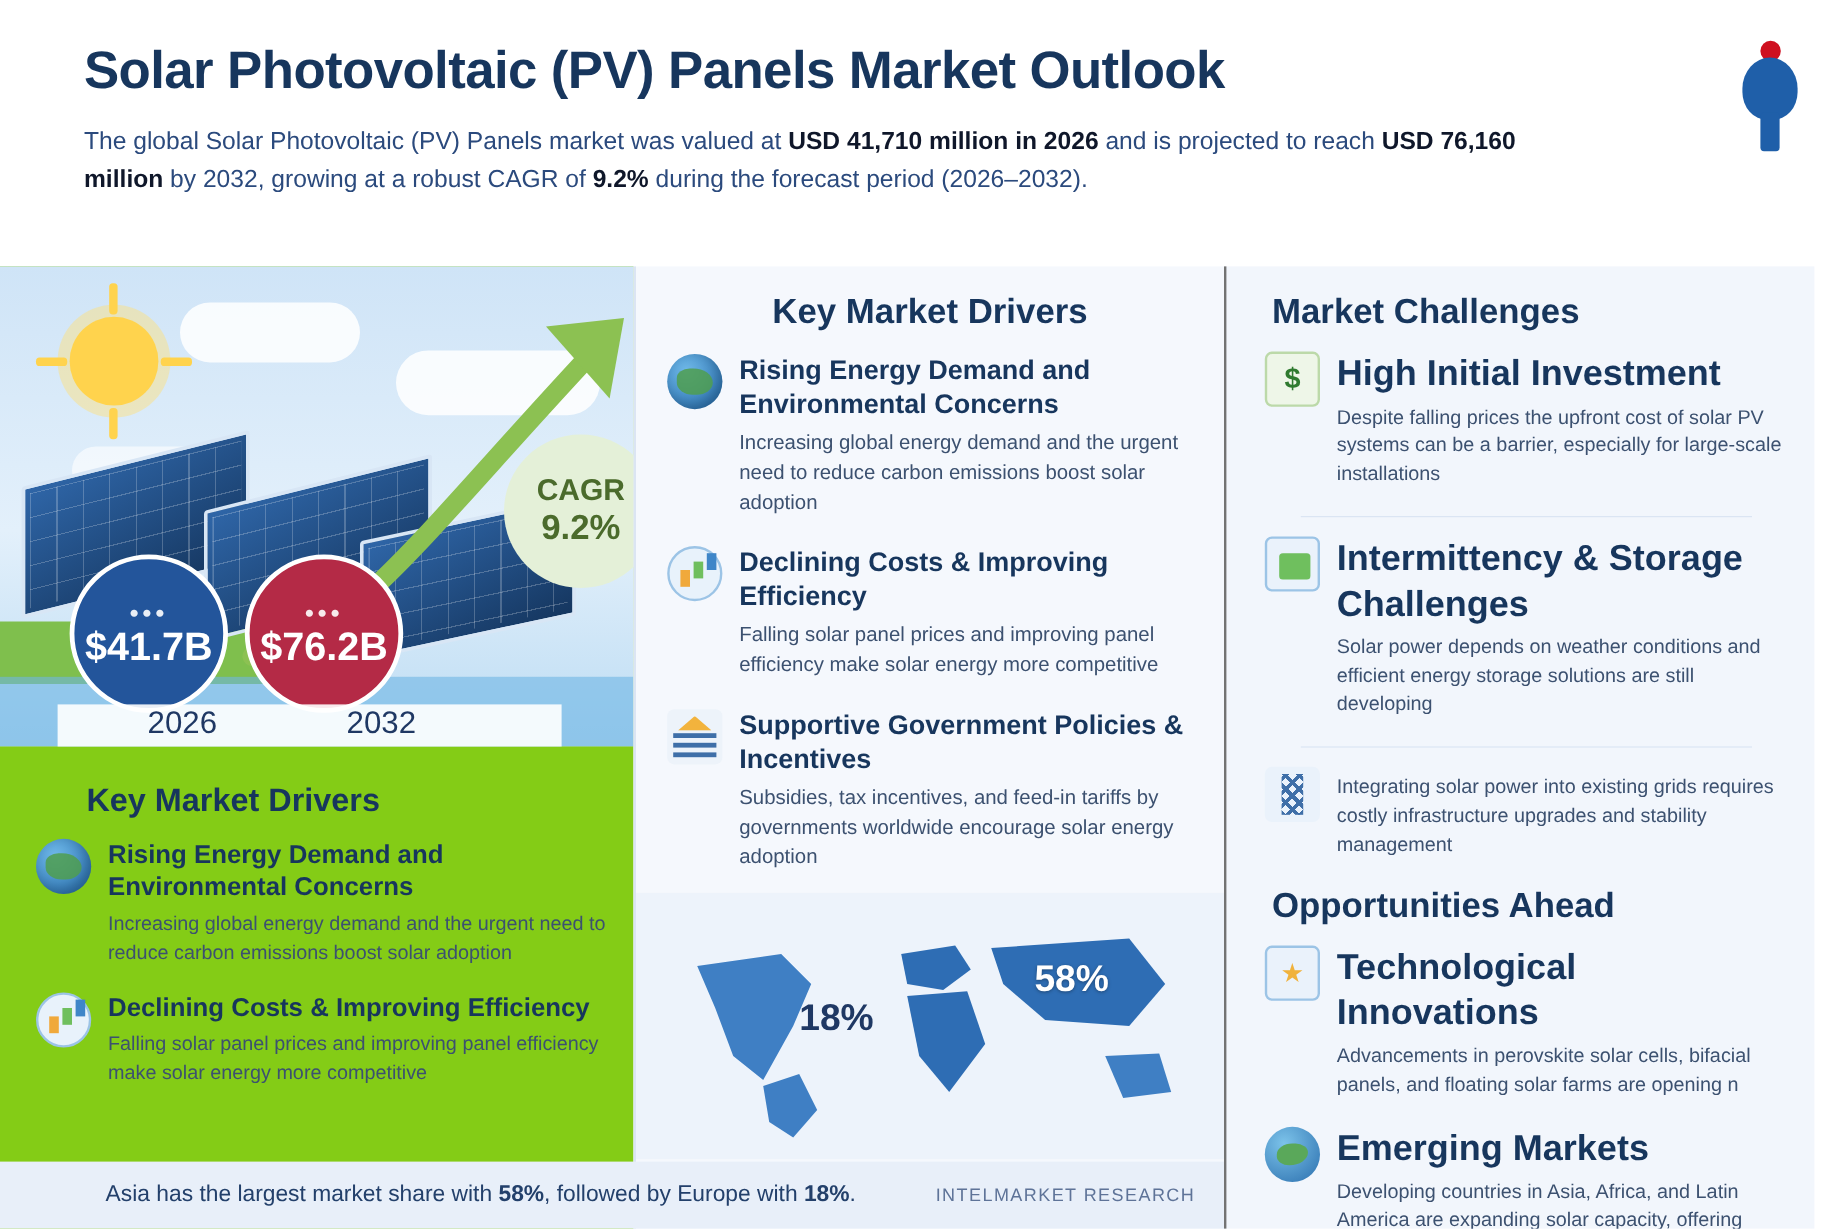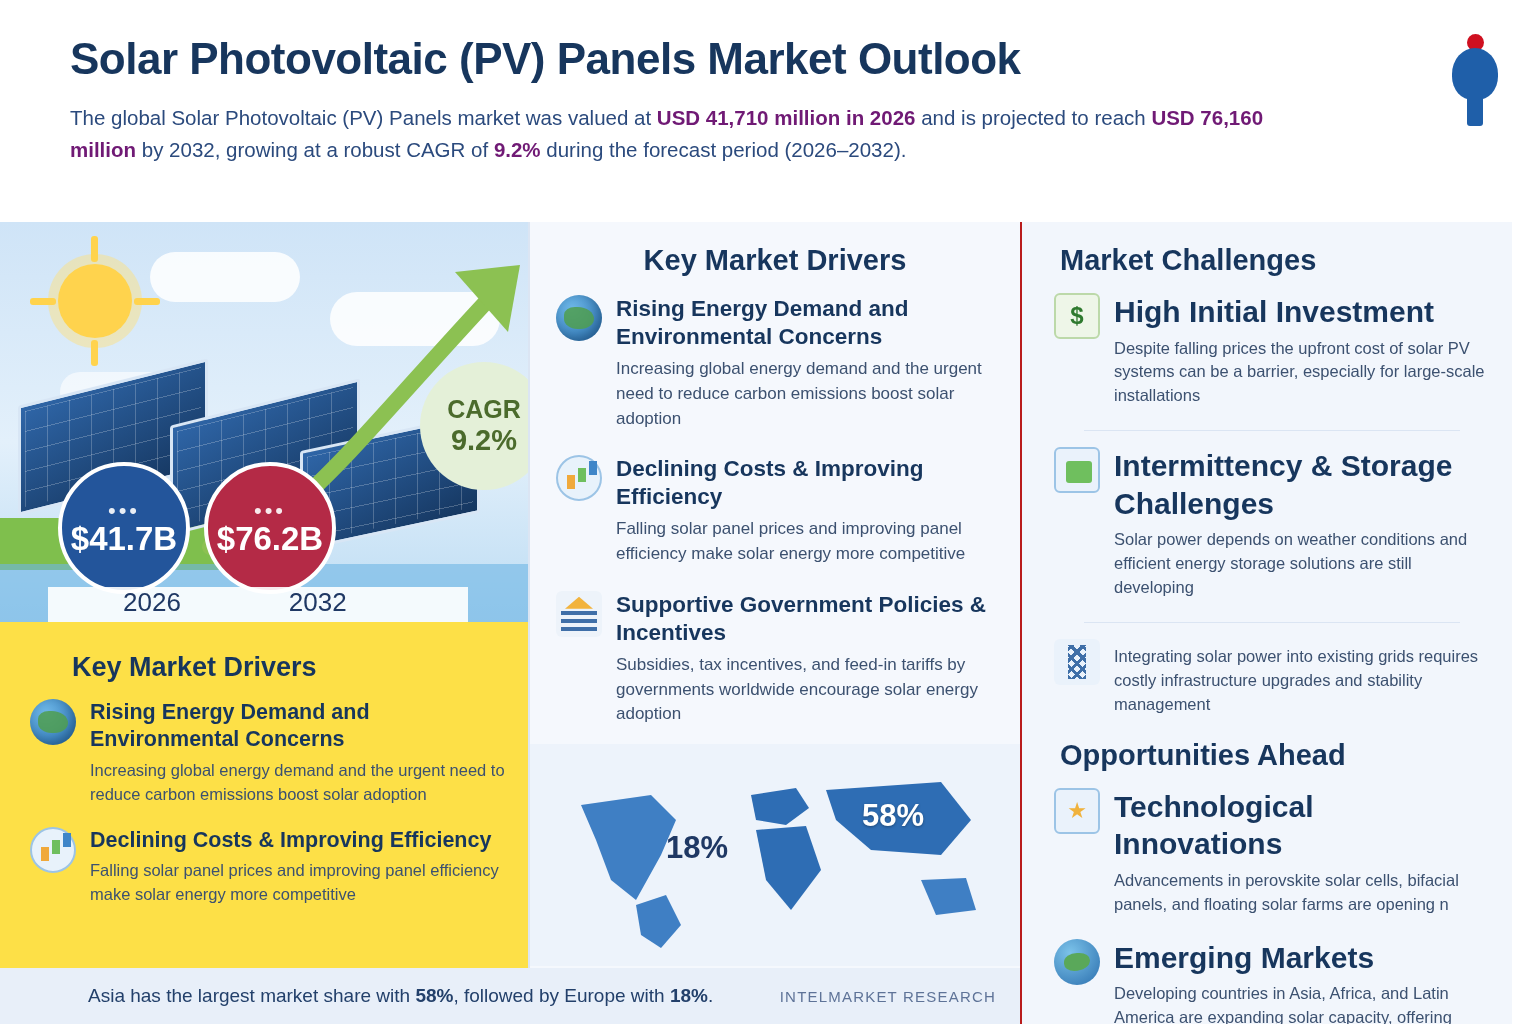--- a/index.html
+++ b/index.html
@@ -20,21 +20,21 @@
   }
   .title {
     font-size: 44px; font-weight: bold; color: #17365d; letter-spacing: -0.5px;
     line-height: 1.05;
   }
   .subtitle {
     margin-top: 20px;
     font-size: 20.5px; color: #2b4a7d; line-height: 1.55; max-width: 1220px;
     font-weight: 400;
   }
-  .subtitle b { font-weight: bold; color: #701a75; }
+  .subtitle b { font-weight: bold; color: #0f172a; }
 
   .logo {
     position: absolute; right: 32px; top: 30px;
     display: flex; align-items: center; gap: 10px;
   }
   .logo-mark { position: relative; width: 58px; height: 92px; }
   .logo-bulb {
     position: absolute; left: 6px; top: 18px; width: 46px; height: 52px;
     background: #1f5fa9; border-radius: 50% 50% 45% 45%;
   }
@@ -49,23 +49,23 @@
   .logo-text { line-height: 1.05; }
   .logo-top { font-size: 26px; font-weight: bold; color: #0b3b8c; letter-spacing: 0.5px; }
   .logo-bottom { font-size: 26px; font-weight: bold; color: #0b3b8c; letter-spacing: 0.5px; display: flex; align-items: center; gap: 8px; }
   .flag { display: inline-block; width: 34px; height: 22px; background: linear-gradient(#cf1020 33%, #ffffff 33% 66%, #1f5fa9 66%); border: 1px solid #ccc; }
 
   
   .main {
     position: absolute; left: 0; top: 222px; width: 1536px; height: 802px;
     display: flex;
   }
-  .col-left { width: 528px; position: relative; background: #fde047; }
+  .col-left { width: 528px; position: relative; background: #84cc16; }
   .col-mid { width: 492px; position: relative; background: #f5f8fd; border-left: 2px solid #dbe5f3; }
-  .col-right { width: 492px; position: relative; background: #f2f6fc; border-left: 2px solid #b91c1c; }
+  .col-right { width: 492px; position: relative; background: #f2f6fc; border-left: 2px solid #737373; }
 
   
   .illus {
     position: absolute; left: 0; top: 0; width: 528px; height: 400px;
     background: linear-gradient(#cfe4f7 0%, #e3f0fb 55%, #bcdcf3 100%);
     overflow: hidden;
   }
   .sun { position: absolute; left: 58px; top: 42px; width: 74px; height: 74px; background: #ffd34d; border-radius: 50%; box-shadow: 0 0 0 10px rgba(255,225,120,.45); }
   .ray { position: absolute; background: #ffd34d; border-radius: 3px; }
   .cloud { position: absolute; background: #ffffff; border-radius: 40px; opacity: .85; }

